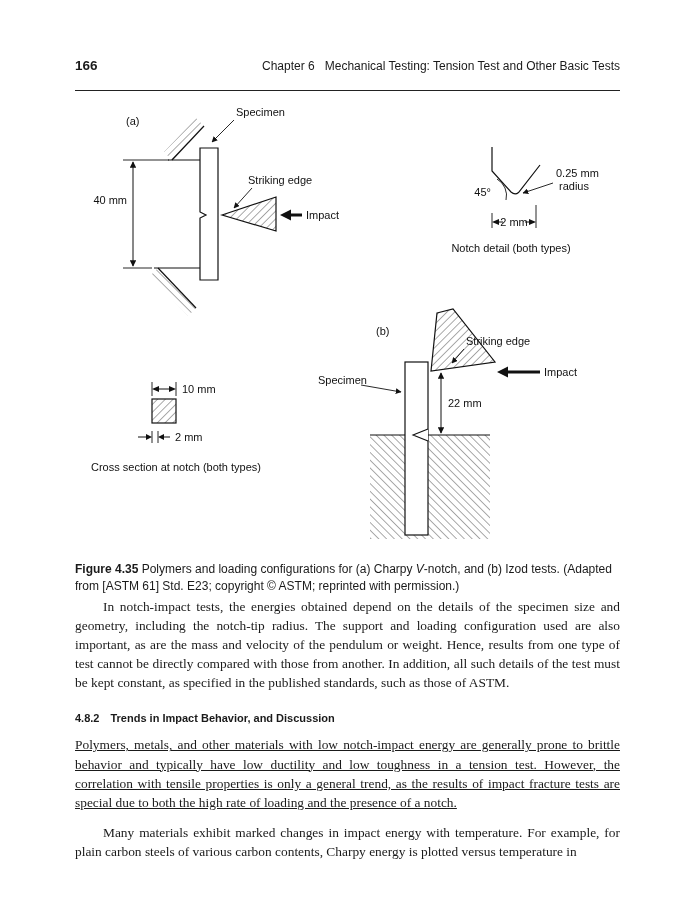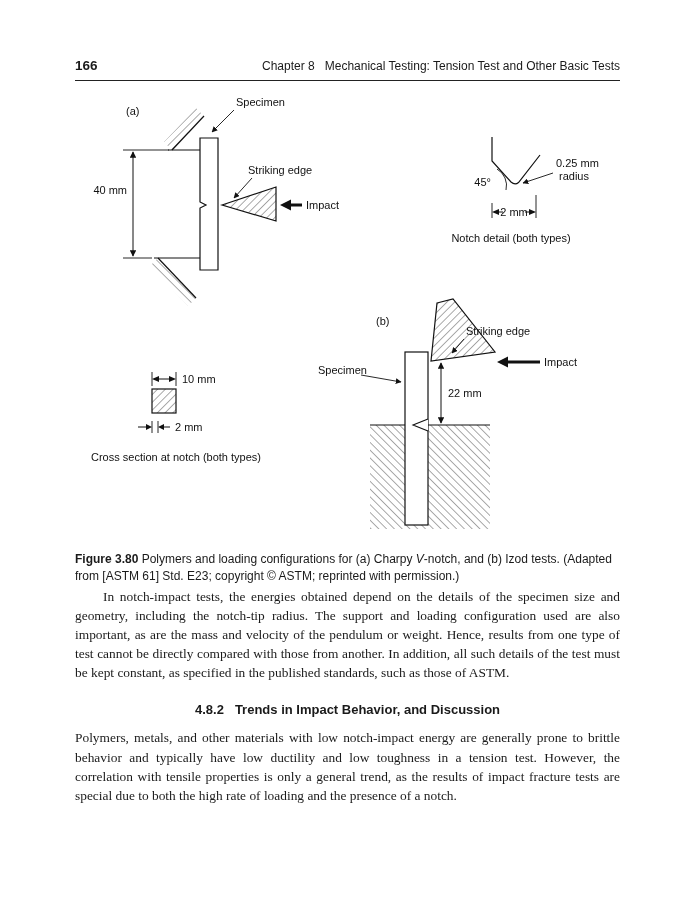--- a/index.html
+++ b/index.html
@@ -4,49 +4,49 @@
 <style>
   * { box-sizing: border-box; }
   html,body { margin:0; padding:0; }
   body {
     width:690px; height:900px; background:#ffffff;
     font-family:"Liberation Sans", sans-serif; color:#1a1a1a;
   }
   .page { width:690px; height:900px; overflow:hidden; background:#fff; }
   .runhead {
     display:flex; justify-content:space-between; align-items:flex-end;
-    margin:0 70px 0 75px; padding-top:58px; padding-bottom:7px;
+    margin:0 70px 0 75px; padding-top:58px; padding-bottom:17px;
     border-bottom:1.4px solid #222;
   }
   .pagenum { font-weight:bold; font-size:13.5px; }
   .chaptitle { font-size:12px; white-space:pre; }
   svg.fig { display:block; margin-top:14px; }
   svg text { font-family:"Liberation Sans", sans-serif; font-size:11px; fill:#111; }
   .content { margin:0 70px 0 75px; }
   .figcap { font-size:12px; line-height:1.4; margin-top:6px; }
   .figcap b { font-weight:bold; }
   .figcap i { font-style:italic; }
   p {
     font-family:"Liberation Serif", serif; font-size:13.4px;
     line-height:1.43; text-align:justify; margin:0;
   }
   .p1 { margin-top:2px; text-indent:28px; }
-  h2 { font-size:13px; font-weight:bold; margin:20px 0 0 0; font-family:"Liberation Sans",sans-serif;text-align:center; }
+  h2 { font-size:11px; font-weight:bold; margin:20px 0 0 0; font-family:"Liberation Sans",sans-serif; }
   h2 .num { margin-right:11px; }
-  .p2 { margin-top:11px; }
+  .p2 { margin-top:11px;text-decoration:underline; }
   .p3 { margin-top:11px; text-indent:28px; }
 </style>
 </head>
 <body>
 
 <div class="page">
 
   <div class="runhead">
     <span class="pagenum">166</span>
-    <span class="chaptitle">Chapter 8   Mechanical Testing: Tension Test and Other Basic Tests</span>
+    <span class="chaptitle">Chapter 6   Mechanical Testing: Tension Test and Other Basic Tests</span>
   </div>
 
   <svg class="fig" width="690" height="450" viewBox="0 0 690 450" xmlns="http://www.w3.org/2000/svg">
     <defs>
       <marker id="ah" viewBox="0 0 10 10" refX="9" refY="5" markerWidth="6.5" markerHeight="6.5" orient="auto-start-reverse">
         <path d="M0,0 L10,5 L0,10 z" fill="#111"></path>
       </marker>
       <pattern id="hatchA" width="5.5" height="5.5" patternUnits="userSpaceOnUse" patternTransform="rotate(45)">
         <line x1="0" y1="0" x2="0" y2="5.5" stroke="#555" stroke-width="1"></line>
       </pattern>
@@ -146,25 +146,26 @@
       <text x="318" y="279">Specimen</text>
       <line x1="361" y1="280" x2="401" y2="287" stroke="#111" stroke-width="0.9" marker-end="url(#ah)"></line>
 
       <line x1="441" y1="268" x2="441" y2="328" stroke="#111" stroke-width="1" marker-start="url(#ah)" marker-end="url(#ah)"></line>
       <text x="448" y="302">22 mm</text>
     </g>
   </svg>
 
   <div class="content">
     <div class="figcap">
-      <b>Figure 3.80</b><span> Polymers and loading configurations for (a) Charpy </span><i>V</i><span>-notch, and (b) Izod tests. (Adapted from [ASTM 61] Std. E23; copyright © ASTM; reprinted with permission.)</span>
+      <b>Figure 4.35</b><span> Polymers and loading configurations for (a) Charpy </span><i>V</i><span>-notch, and (b) Izod tests. (Adapted from [ASTM 61] Std. E23; copyright © ASTM; reprinted with permission.)</span>
     </div>
 
     <p class="p1">In notch-impact tests, the energies obtained depend on the details of the specimen size and geometry, including the notch-tip radius. The support and loading configuration used are also important, as are the mass and velocity of the pendulum or weight. Hence, results from one type of test cannot be directly compared with those from another. In addition, all such details of the test must be kept constant, as specified in the published standards, such as those of ASTM.</p>
 
     <h2>
       <span class="num">4.8.2</span><span>Trends in Impact Behavior, and Discussion</span>
     </h2>
 
     <p class="p2">Polymers, metals, and other materials with low notch-impact energy are generally prone to brittle behavior and typically have low ductility and low toughness in a tension test. However, the correlation with tensile properties is only a general trend, as the results of impact fracture tests are special due to both the high rate of loading and the presence of a notch.</p>
+    <p class="p3">Many materials exhibit marked changes in impact energy with temperature. For example, for plain carbon steels of various carbon contents, Charpy energy is plotted versus temperature in</p>
   </div>
 
 </div>
 
 </body></html>

